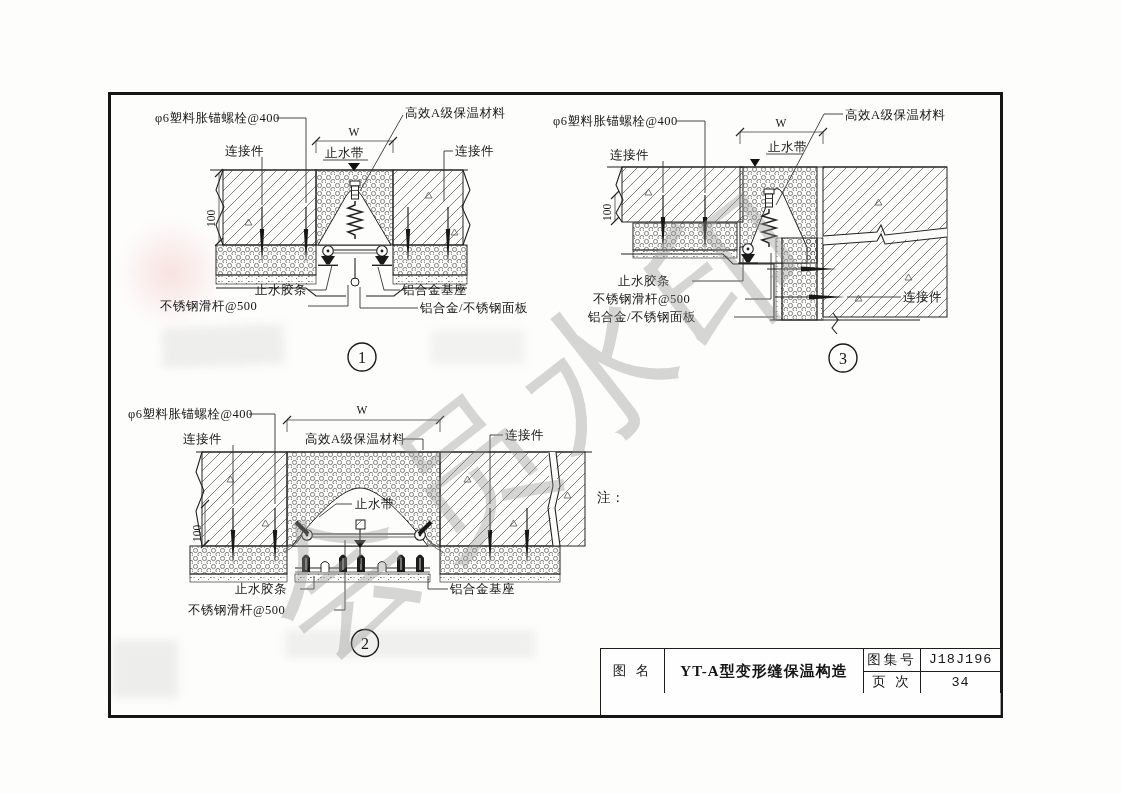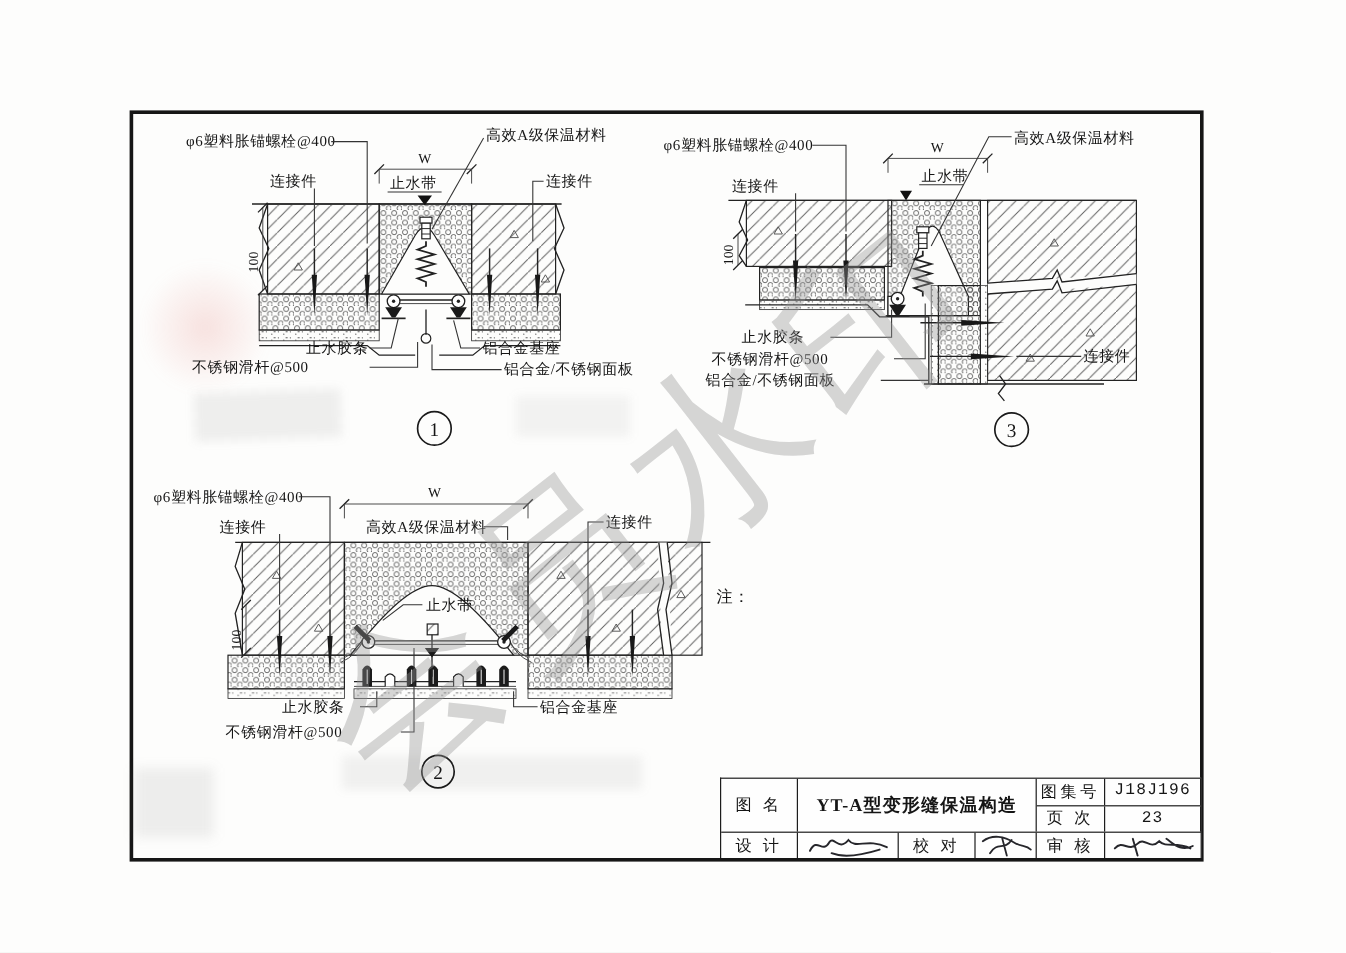--- a/index.html
+++ b/index.html
@@ -341,42 +341,22 @@
     <div class="rowtop">
       <div class="cell lab" style="width:64px">图 名</div>
       <div class="cell name" style="width:199px">YT-A型变形缝保温构造</div>
       <div class="colC">
         <div class="r">
           <div class="cell lab" style="width:57px">图集号</div>
           <div class="cell mono" style="flex:1">J18J196</div>
         </div>
         <div class="r">
           <div class="cell lab" style="width:57px">页 次</div>
-          <div class="cell mono" style="flex:1">23</div>
+          <div class="cell mono" style="flex:1">34</div>
         </div>
-      </div>
-    </div>
-    <div class="rowbot">
-      <div class="cell lab" style="width:64px">设 计</div>
-      <div class="cell" style="width:84px">
-        <svg width="72" height="20" viewBox="0 0 72 20">
-          <path d="M4,14 C10,2 14,17 20,7 C24,1 28,15 36,5 C42,13 52,3 68,11 M22,16 C32,20 46,18 62,13" fill="none" stroke="#26262b" stroke-width="1.6" stroke-linecap="round"></path>
-        </svg>
-      </div>
-      <div class="cell lab" style="width:64px">校 对</div>
-      <div class="cell" style="width:51px">
-        <svg width="46" height="20" viewBox="0 0 46 20">
-          <path d="M4,6 C12,0 22,2 30,7 C36,11 40,9 44,13 M10,16 C16,6 22,14 28,5 M20,3 L24,18" fill="none" stroke="#26262b" stroke-width="1.5" stroke-linecap="round"></path>
-        </svg>
-      </div>
-      <div class="cell lab" style="width:57px">审 核</div>
-      <div class="cell" style="flex:1;border-right:none">
-        <svg width="70" height="20" viewBox="0 0 70 20">
-          <path d="M3,12 C10,4 14,16 22,8 C28,2 32,14 40,6 C46,12 54,6 66,12 M18,4 L22,18 M46,4 C52,8 58,15 68,10" fill="none" stroke="#26262b" stroke-width="1.6" stroke-linecap="round"></path>
-        </svg>
       </div>
     </div>
   </div>
 
   <div class="watermark">会员水印</div>
   <div class="smudge sm-pink"></div>
   <div class="smudge sm-g1"></div>
   <div class="smudge sm-g2"></div>
   <div class="smudge sm-g3"></div>
   <div class="smudge sm-g4"></div>

